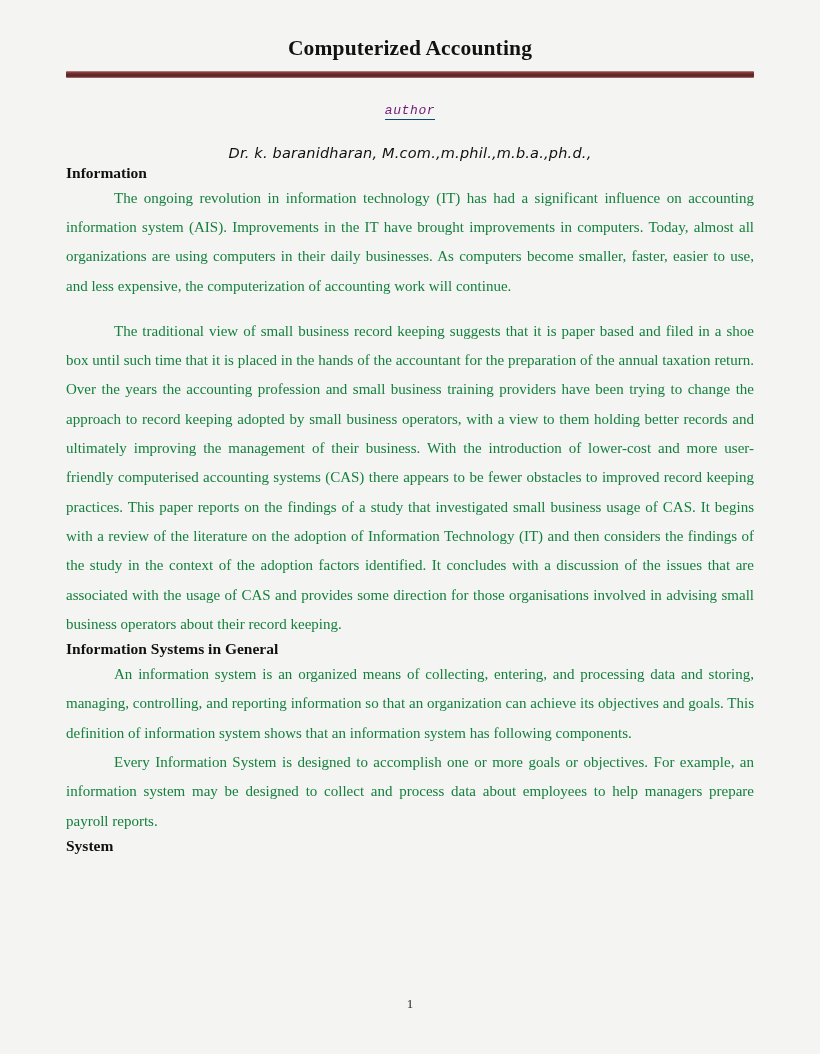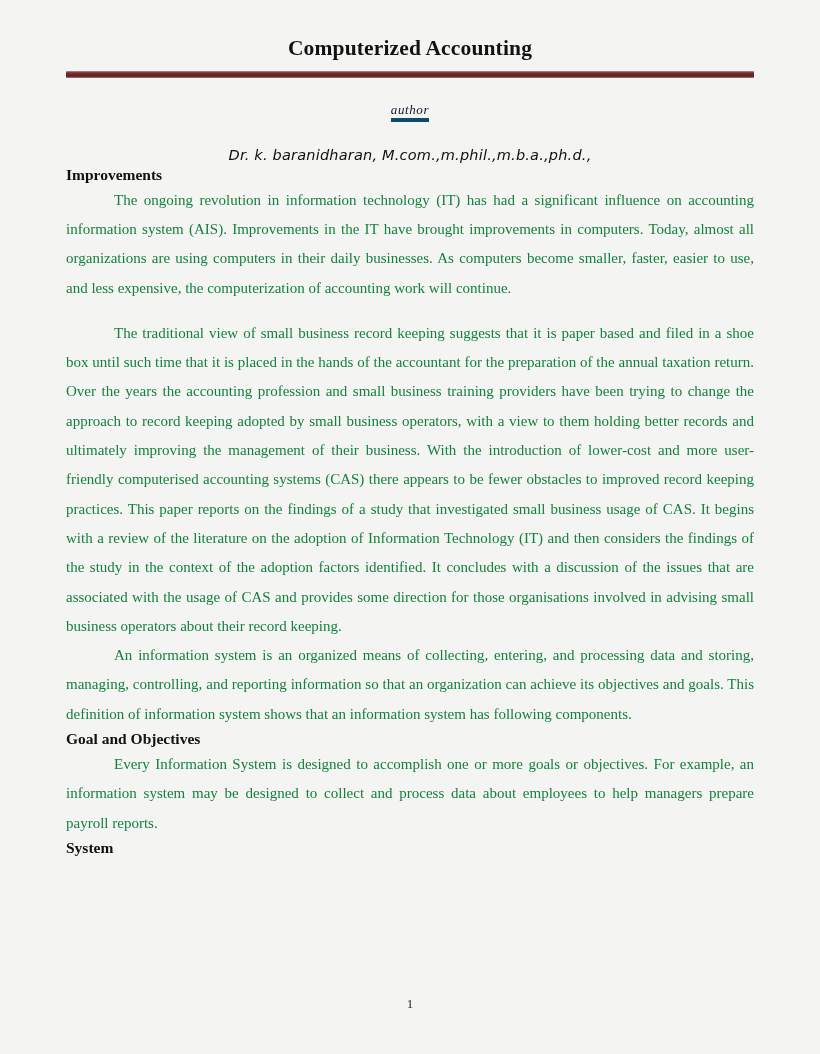--- a/index.html
+++ b/index.html
@@ -62,26 +62,26 @@
     box-shadow: 0 0 0.5px rgba(110,43,43,0.5);
   }
 
   
   .author-block {
     text-align: center;
     margin-top: 22px;
   }
   .author-label {
     display: inline-block;
-    font-family: Liberation Serif, serif;
+    font-family: Liberation Mono, monospace;
     font-style: italic;
     font-size: 13px;
     letter-spacing: 0.6px;
-    color: #0f172a;
-    border-bottom: 4px solid #0c4a6e;
+    color: #701a75;
+    border-bottom: 1px solid #0c4a6e;
     padding-bottom: 1px;
     line-height: 1.2;
   }
   .author-name {
     margin-top: 25px;
     font-family: "DejaVu Sans", "Liberation Sans", sans-serif;
     font-style: italic;
     font-weight: normal;
     font-size: 14.5px;
     letter-spacing: 0.2px;
@@ -145,30 +145,30 @@
 
     <h1 class="doc-title">Computerized Accounting</h1>
 
     <div class="title-rule"></div>
 
     <div class="author-block">
       <div class="author-label">author</div>
       <div class="author-name">Dr. k. baranidharan, M.com.,m.phil.,m.b.a.,ph.d.,</div>
     </div>
 
-    <h2 class="section-heading heading-intro">Improvements</h2>
+    <h2 class="section-heading heading-intro">Information</h2>
 
     <p class="body-para after-heading">The ongoing revolution in information technology (IT) has had a significant influence on accounting information system (AIS). Improvements in the IT have brought improvements in computers. Today, almost all organizations are using computers in their daily businesses. As computers become smaller, faster, easier to use, and less expensive, the computerization of accounting work will continue.</p>
 
     <p class="body-para tight">The traditional view of small business record keeping suggests that it is paper based and filed in a shoe box until such time that it is placed in the hands of the accountant for the preparation of the annual taxation return. Over the years the accounting profession and small business training providers have been trying to change the approach to record keeping adopted by small business operators, with a view to them holding better records and ultimately improving the management of their business. With the introduction of lower-cost and more user-friendly computerised accounting systems (CAS) there appears to be fewer obstacles to improved record keeping practices. This paper reports on the findings of a study that investigated small business usage of CAS. It begins with a review of the literature on the adoption of Information Technology (IT) and then considers the findings of the study in the context of the adoption factors identified. It concludes with a discussion of the issues that are associated with the usage of CAS and provides some direction for those organisations involved in advising small business operators about their record keeping.</p>
 
+    <h2 class="section-heading heading-gap">Information Systems in General</h2>
 
     <p class="body-para after-heading">An information system is an organized means of collecting, entering, and processing data and storing, managing, controlling, and reporting information so that an organization can achieve its objectives and goals. This definition of information system shows that an information system has following components.</p>
 
-    <h2 class="section-heading heading-gap">Goal and Objectives</h2>
 
     <p class="body-para after-heading">Every Information System is designed to accomplish one or more goals or objectives. For example, an information system may be designed to collect and process data about employees to help managers prepare payroll reports.</p>
 
     <h2 class="section-heading heading-gap">System</h2>
 
   </div>
 
   <div class="page-number">1</div>
 </div>
 

